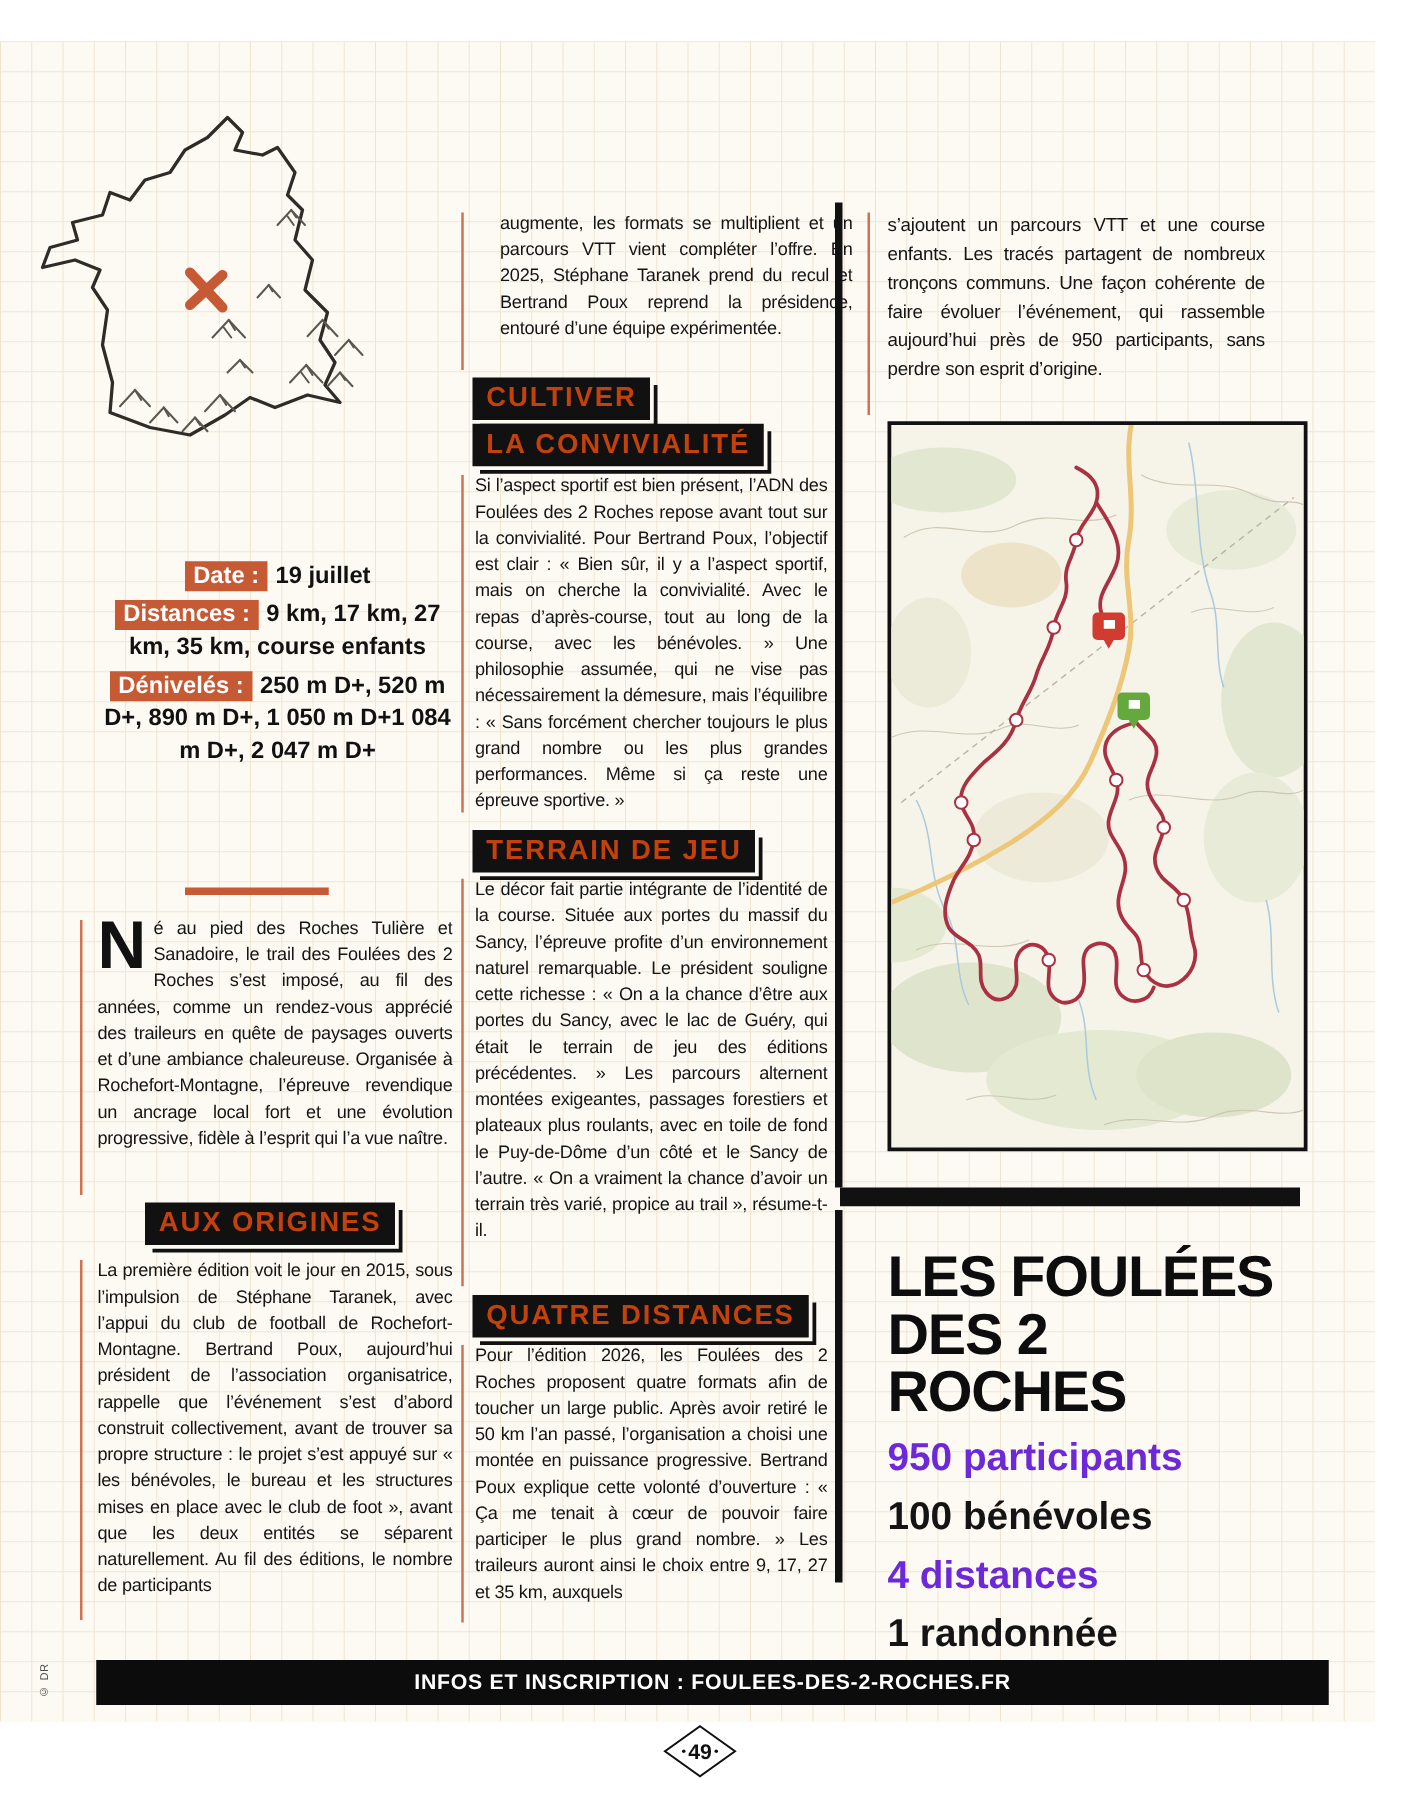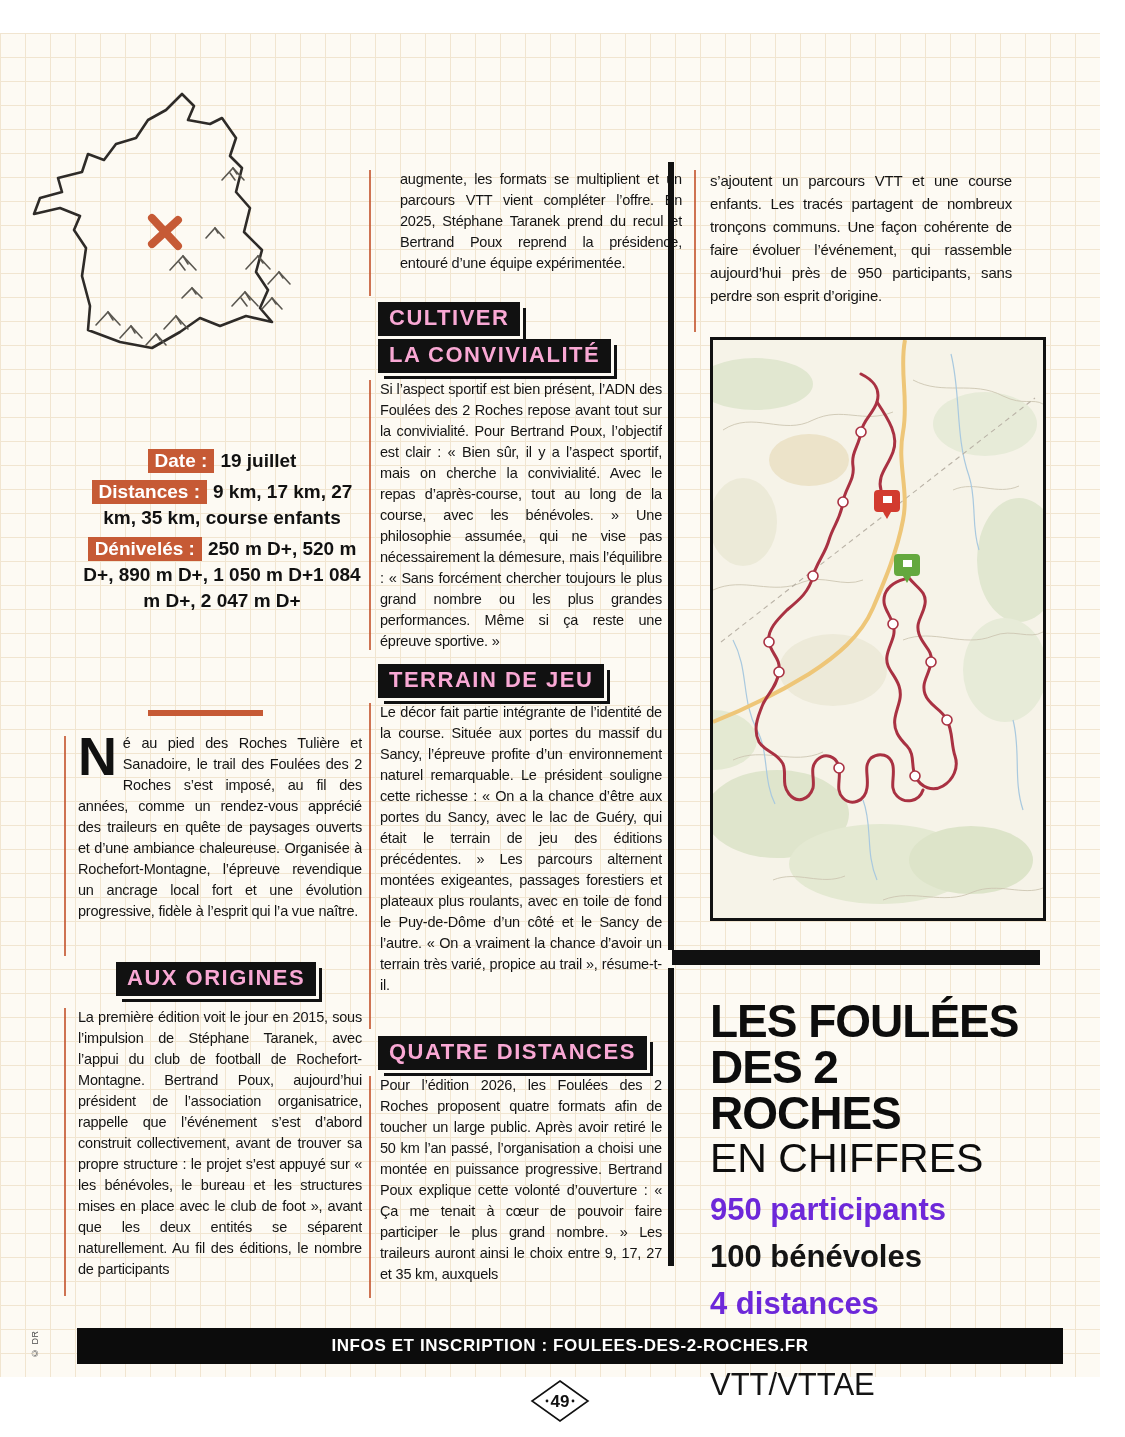--- a/index.html
+++ b/index.html
@@ -19,21 +19,21 @@
   .para{
     font-size:14.5px;line-height:21px;letter-spacing:-0.2px;
     text-align:justify;overflow:hidden;hyphens:auto;
   }
   .dropcap{
     float:left;font-size:54px;line-height:42px;font-weight:700;
     padding:2px 6px 0 0;color:#111;
   }
   
   .chip{
-    display:inline-block;background:#111;color:#f9a8d4;font-weight:700;
+    display:inline-block;background:#111;color:#c2410c;font-weight:700;
     font-size:22px;letter-spacing:1.5px;padding:3px 11px 5px;
     box-shadow:3px 3px 0 #fdfaf3,6px 6px 0 #111;white-space:nowrap;
   }
   .redline{position:absolute;width:2px;background:#c65a35;opacity:.85;}
   .divider{position:absolute;left:668px;width:6px;background:#111;}
   
   .info{font-size:19px;line-height:26px;font-weight:700;color:#111;}
   .info .row{margin-bottom:5px;text-align:center;}
   .ilabel{
     background:#c65a35;color:#fff;padding:1px 7px 2px;margin-right:6px;
@@ -234,21 +234,20 @@
       <path d="M185,214 h18 a4,4 0 0 1 4,4 v14 a4,4 0 0 1 -4,4 h-5 l-4,7 -4,-7 h-5 a4,4 0 0 1 -4,-4 v-14 a4,4 0 0 1 4,-4 Z" fill="#64a83e"></path>
       <rect x="190" y="220" width="9" height="7" fill="#fff"></rect>
     </g>
   </svg>
 </div>
 
 <div class="abs" style="left:672px;top:950px;width:368px;height:15px;background:#111;"></div>
 <div class="abs" style="left:710px;top:998px;width:330px;">
   <div class="big-title">LES FOULÉES</div>
   <div class="big-title">DES 2 ROCHES</div>
-  <div class="big-sub">EN CHIFFRES</div>
   <div class="stat accent">950 participants</div>
   <div class="stat">100 bénévoles</div>
   <div class="stat accent">4 distances</div>
   <div class="stat">
     <span>1 randonnée</span>
     <span class="suffix"> <span>VTT/VTTAE</span></span>
   </div>
 </div>
 
 <div class="abs footer-bar" style="left:77px;top:1328px;width:986px;height:36px;">

